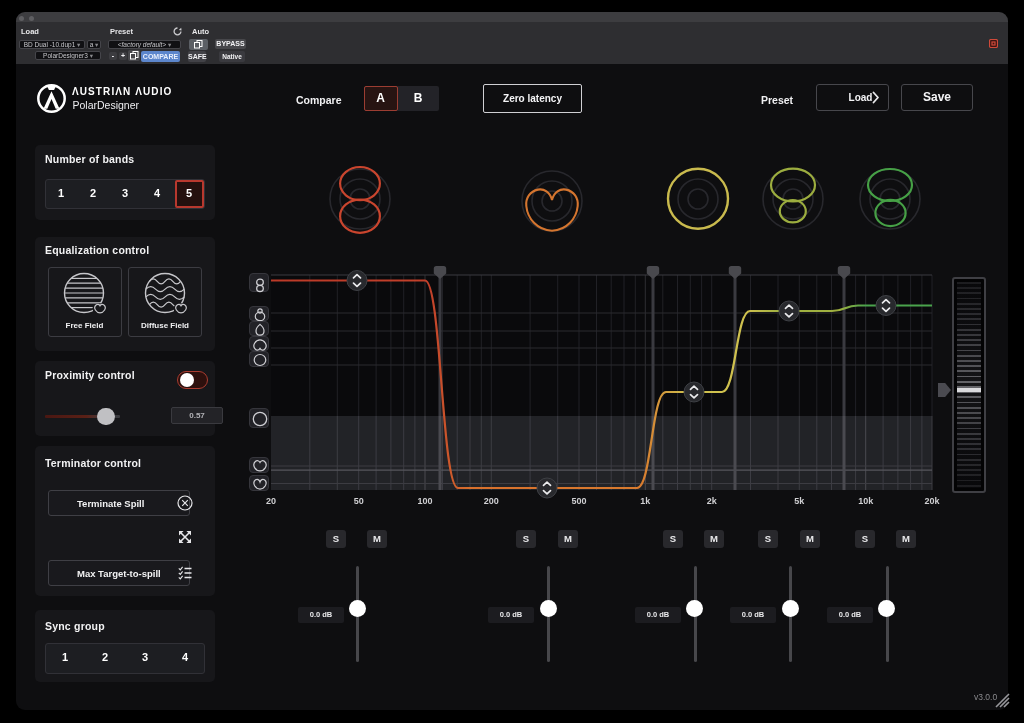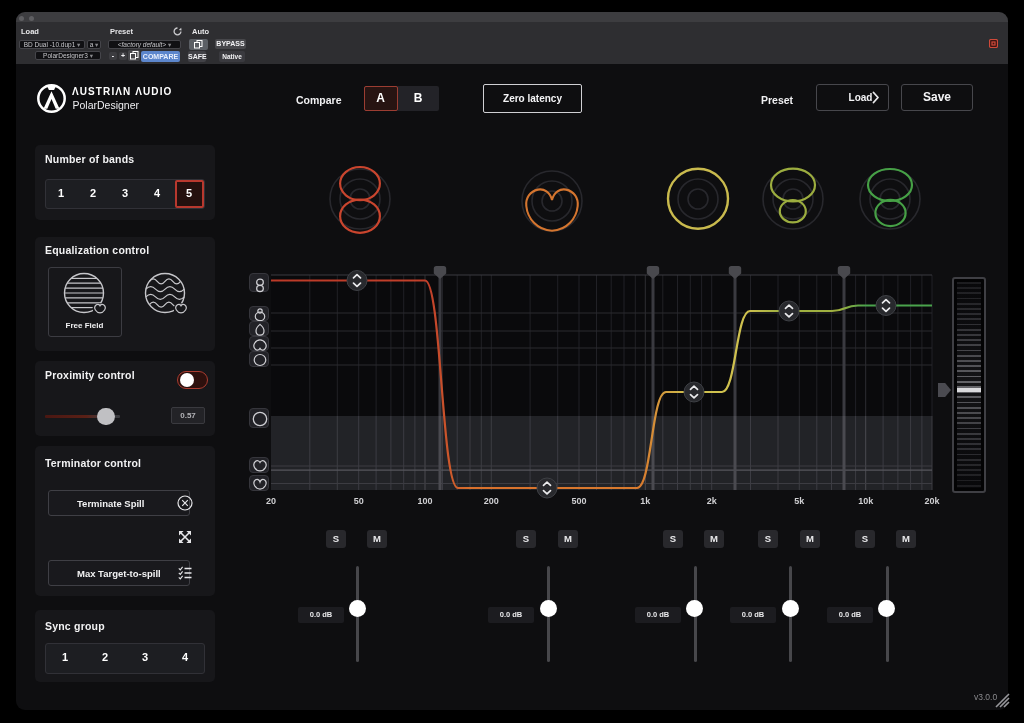--- a/index.html
+++ b/index.html
@@ -87,20 +87,23 @@
 <div class="cell" style="left:77px;top:187px;width:32px">2</div>
 <div class="cell" style="left:109px;top:187px;width:32px">3</div>
 <div class="cell" style="left:141px;top:187px;width:32px">4</div>
 <div class="abs" style="left:175px;top:180px;width:29px;height:28px;background:#24100e;border:2px solid #b8382e;border-radius:2px"></div>
 <div class="cell" style="left:173px;top:187px;width:32px">5</div>
 <div class="panel" style="top:236.5px;height:114px"></div>
 <div class="ptitle" style="left:45px;top:244px">Equalization control</div>
 <div class="ebtn" style="left:47.5px;width:74px">
       <div class="elab">Free Field</div>
     </div>
+<div class="ebtn" style="left:128px;width:74px">
+      <div class="elab">Diffuse Field</div>
+    </div>
 <svg class="abs" style="left:63px;top:272px" width="52" height="46">
       <circle cx="21" cy="21" r="19.5" fill="none" stroke="#c6c6ca" stroke-width="1.4"></circle>
       <line x1="8.1" y1="6.4" x2="33.9" y2="6.4" stroke="#c6c6ca" stroke-width="1.2"></line>
       <line x1="4.1" y1="11.2" x2="37.9" y2="11.2" stroke="#c6c6ca" stroke-width="1.2"></line>
       <line x1="2.1" y1="16.1" x2="39.9" y2="16.1" stroke="#c6c6ca" stroke-width="1.2"></line>
       <line x1="1.5" y1="21.0" x2="40.5" y2="21.0" stroke="#c6c6ca" stroke-width="1.2"></line>
       <line x1="2.1" y1="25.9" x2="39.9" y2="25.9" stroke="#c6c6ca" stroke-width="1.2"></line>
       <line x1="4.1" y1="30.8" x2="37.9" y2="30.8" stroke="#c6c6ca" stroke-width="1.2"></line>
       <line x1="8.1" y1="35.6" x2="33.9" y2="35.6" stroke="#c6c6ca" stroke-width="1.2"></line>
       <g transform="translate(29,31)">
@@ -118,21 +121,21 @@
         <ellipse cx="8" cy="5.6" rx="7.6" ry="5.4" fill="#17171a"></ellipse>
         <path d="M8,2.8 C7.2,1.2 5.6,0.9 4.4,1.8 C2.8,3 2.3,5.2 3.4,7 C4.6,8.9 6.2,9.9 8,9.9 C9.8,9.9 11.4,8.9 12.6,7 C13.7,5.2 13.2,3 11.6,1.8 C10.4,0.9 8.8,1.2 8,2.8 Z" fill="none" stroke="#c6c6ca" stroke-width="1.2"></path>
       </g>
     </svg>
 <div class="panel" style="top:361px;height:75px"></div>
 <div class="ptitle" style="left:45px;top:369px">Proximity control</div>
 <div class="abs" style="left:177px;top:371px;width:31px;height:18px;background:#2d100d;border:1.5px solid #a93c30;border-radius:9px"></div>
 <div class="abs" style="left:179.8px;top:372.8px;width:14.5px;height:14.5px;border-radius:50%;background:#fff"></div>
 <div class="abs" style="left:45px;top:415px;width:75px;height:2.5px;border-radius:1px;background:linear-gradient(to right,#4a1712,#5a2016 55%,#3f3f44 80%,#3a3a3e)"></div>
 <div class="abs" style="left:97px;top:407.5px;width:17.5px;height:17.5px;border-radius:50%;background:#c0c0c3"></div>
-<div class="abs" style="left:171px;top:407px;width:34px;height:17px;background:#232327;border:1px solid #3a3a3f;border-radius:2px;color:#b2b2b6;font-size:8px;font-weight:bold;text-align:center;line-height:16px">0.57</div>
+<div class="abs" style="left:171px;top:407px;width:52px;height:17px;background:#232327;border:1px solid #3a3a3f;border-radius:2px;color:#b2b2b6;font-size:8px;font-weight:bold;text-align:center;line-height:16px">0.57</div>
 <div class="panel" style="top:445.5px;height:150px"></div>
 <div class="ptitle" style="left:45px;top:457px">Terminator control</div>
 <div class="tbtn" style="top:490px">Terminate Spill</div>
 <div class="tbtn" style="top:560px">Max Target-to-spill</div>
 <svg class="abs" style="left:177px;top:495px" width="16" height="16">
       <circle cx="8" cy="8" r="7" fill="none" stroke="#e6e6e9" stroke-width="1.2"></circle>
       <path d="M5.2,5.2 L10.8,10.8 M10.8,5.2 L5.2,10.8" stroke="#e6e6e9" stroke-width="1.2"></path>
     </svg>
 <svg class="abs" style="left:177px;top:529px" width="16" height="16">
       <path d="M4,4 L12,12 M12,4 L4,12" stroke="#e6e6e9" stroke-width="1.6"></path>

